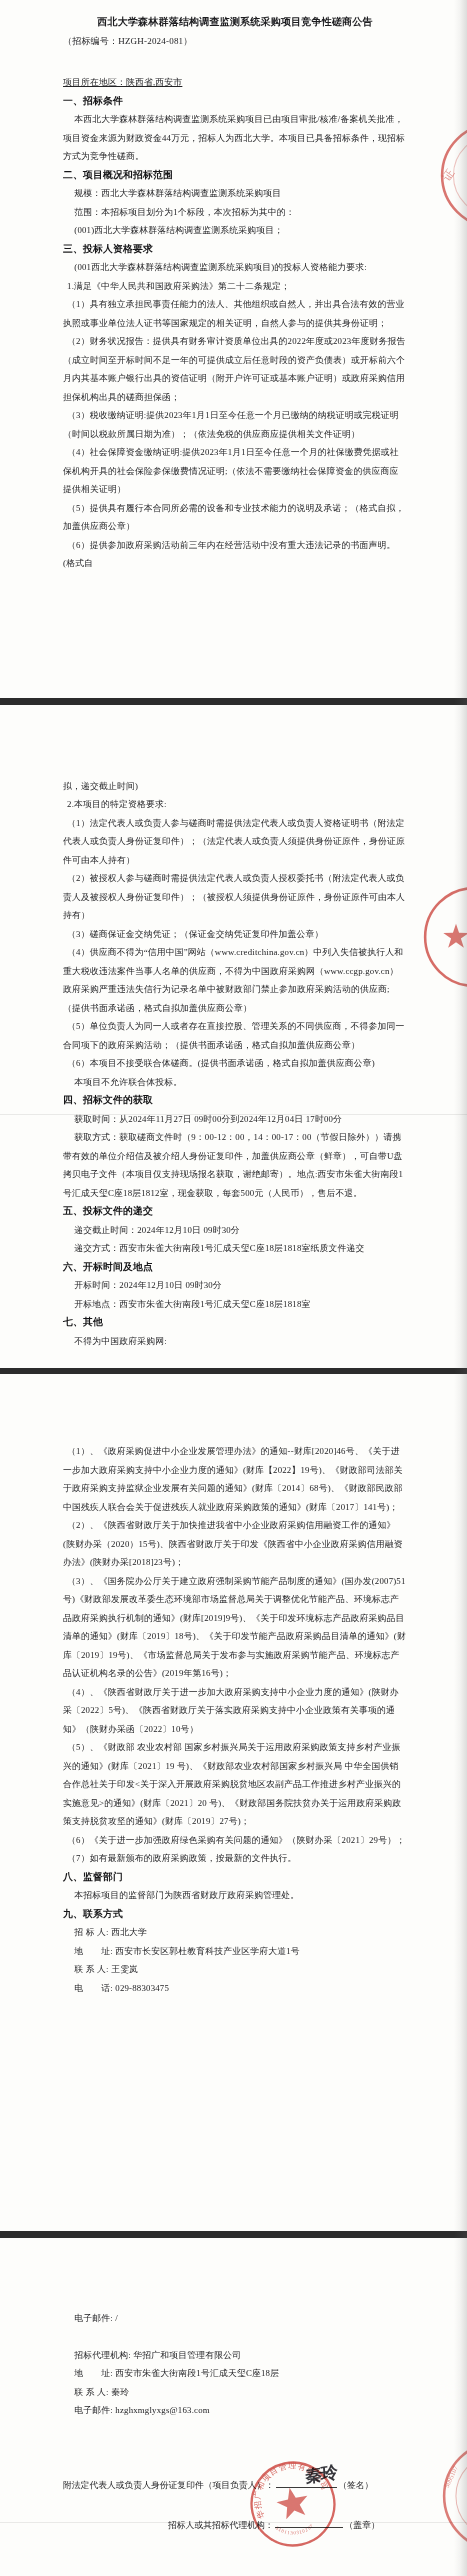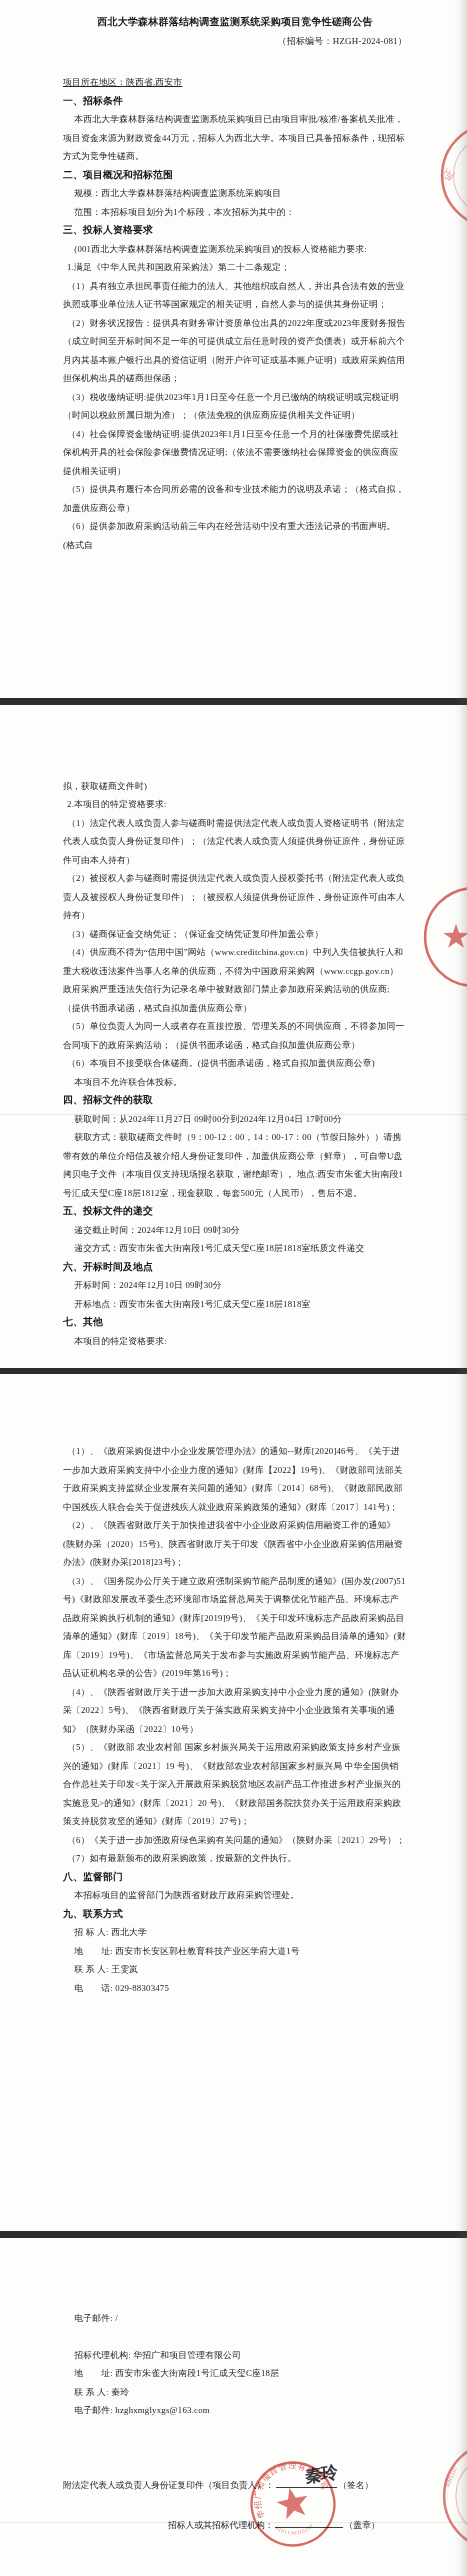--- a/index.html
+++ b/index.html
@@ -19,21 +19,21 @@
   .band{width:467px;height:6.7px;background:#2c2c2c;}
   .band.thin{height:6.2px;}
   .page-content{padding:0 60px 0 63px;}
   #p1 .page-content{padding-top:13.4px}
   #p2 .page-content{padding-top:72px}
   #p3 .page-content{padding-top:68px}
   #p4 .page-content{padding-top:71px}
 
   .blk{font-size:8.8px;line-height:18.5px;letter-spacing:0.2px;}
   .blk.title{text-align:center;font-weight:700;font-size:10px;color:#1c1c1f;}
-  .blk.subtitle{text-align:right;font-size:9px;}
+  .blk.subtitle{text-align:left;font-size:9px;}
   .blk.region{margin-top:23px;text-decoration:underline;}
   .blk.heading{font-weight:700;font-size:9.8px;color:#161618;}
   .blk.para{text-indent:11.3px;}
   .blk.item{text-indent:4.1px;}
   .blk.gap{height:18.5px;}
 
   
   .sig-row{position:absolute;font-size:8.8px;line-height:18.5px;white-space:nowrap;}
   #sign-row{left:63px;top:238px;}
   #stamp-row{left:168px;top:278px;}
@@ -69,20 +69,21 @@
   <div class="page" id="p1">
     <div class="page-content">
         <div class="blk title">西北大学森林群落结构调查监测系统采购项目竞争性磋商公告</div>
         <div class="blk subtitle">（招标编号：HZGH-2024-081）</div>
         <div class="blk region">项目所在地区：陕西省,西安市</div>
         <div class="blk heading">一、招标条件</div>
         <div class="blk para">本西北大学森林群落结构调查监测系统采购项目已由项目审批/核准/备案机关批准，项目资金来源为财政资金44万元，招标人为西北大学。本项目已具备招标条件，现招标方式为竞争性磋商。</div>
         <div class="blk heading">二、项目概况和招标范围</div>
         <div class="blk para">规模：西北大学森林群落结构调查监测系统采购项目</div>
         <div class="blk para">范围：本招标项目划分为1个标段，本次招标为其中的：</div>
+        <div class="blk para">(001)西北大学森林群落结构调查监测系统采购项目；</div>
         <div class="blk heading">三、投标人资格要求</div>
         <div class="blk para">(001西北大学森林群落结构调查监测系统采购项目)的投标人资格能力要求:</div>
         <div class="blk item">1.满足《中华人民共和国政府采购法》第二十二条规定；</div>
         <div class="blk item">（1）具有独立承担民事责任能力的法人、其他组织或自然人，并出具合法有效的营业执照或事业单位法人证书等国家规定的相关证明，自然人参与的提供其身份证明；</div>
         <div class="blk item">（2）财务状况报告：提供具有财务审计资质单位出具的2022年度或2023年度财务报告（成立时间至开标时间不足一年的可提供成立后任意时段的资产负债表）或开标前六个月内其基本账户银行出具的资信证明（附开户许可证或基本账户证明）或政府采购信用担保机构出具的磋商担保函；</div>
         <div class="blk item">（3）税收缴纳证明:提供2023年1月1日至今任意一个月已缴纳的纳税证明或完税证明（时间以税款所属日期为准）；（依法免税的供应商应提供相关文件证明）</div>
         <div class="blk item">（4）社会保障资金缴纳证明:提供2023年1月1日至今任意一个月的社保缴费凭据或社保机构开具的社会保险参保缴费情况证明;（依法不需要缴纳社会保障资金的供应商应提供相关证明）</div>
         <div class="blk item">（5）提供具有履行本合同所必需的设备和专业技术能力的说明及承诺；（格式自拟，加盖供应商公章）</div>
         <div class="blk item">（6）提供参加政府采购活动前三年内在经营活动中没有重大违法记录的书面声明。(格式自</div>
       </div>
@@ -90,40 +91,40 @@
       <circle cx="108" cy="108" r="100" fill="none" stroke="#c9362e" stroke-width="5" opacity=".8"></circle>
       <circle cx="108" cy="108" r="78" fill="none" stroke="#c9362e" stroke-width="2" opacity=".35"></circle>
       <text x="20" y="120" font-size="22" fill="#c9362e" opacity=".6" transform="rotate(-55 20 120)">证</text>
     </svg>
   </div>
 
   <div class="band"></div>
 
   <div class="page" id="p2">
     <div class="page-content">
-        <div class="blk plain">拟，获取磋商文件时)</div>
+        <div class="blk plain">拟，递交截止时间)</div>
         <div class="blk item">2.本项目的特定资格要求:</div>
         <div class="blk item">（1）法定代表人或负责人参与磋商时需提供法定代表人或负责人资格证明书（附法定代表人或负责人身份证复印件）；（法定代表人或负责人须提供身份证原件，身份证原件可由本人持有）</div>
         <div class="blk item">（2）被授权人参与磋商时需提供法定代表人或负责人授权委托书（附法定代表人或负责人及被授权人身份证复印件）；（被授权人须提供身份证原件，身份证原件可由本人持有）</div>
         <div class="blk item">（3）磋商保证金交纳凭证；（保证金交纳凭证复印件加盖公章）</div>
         <div class="blk item">（4）供应商不得为“信用中国”网站（www.creditchina.gov.cn）中列入失信被执行人和重大税收违法案件当事人名单的供应商，不得为中国政府采购网（www.ccgp.gov.cn）政府采购严重违法失信行为记录名单中被财政部门禁止参加政府采购活动的供应商;（提供书面承诺函，格式自拟加盖供应商公章）</div>
         <div class="blk item">（5）单位负责人为同一人或者存在直接控股、管理关系的不同供应商，不得参加同一合同项下的政府采购活动；（提供书面承诺函，格式自拟加盖供应商公章）</div>
         <div class="blk item">（6）本项目不接受联合体磋商。(提供书面承诺函，格式自拟加盖供应商公章)</div>
         <div class="blk para">本项目不允许联合体投标。</div>
         <div class="blk heading">四、招标文件的获取</div>
         <div class="blk para">获取时间：从2024年11月27日 09时00分到2024年12月04日 17时00分</div>
         <div class="blk para">获取方式：获取磋商文件时（9：00-12：00，14：00-17：00（节假日除外））请携带有效的单位介绍信及被介绍人身份证复印件，加盖供应商公章（鲜章），可自带U盘拷贝电子文件（本项目仅支持现场报名获取，谢绝邮寄）。地点:西安市朱雀大街南段1号汇成天玺C座18层1812室，现金获取，每套500元（人民币），售后不退。</div>
         <div class="blk heading">五、投标文件的递交</div>
         <div class="blk para">递交截止时间：2024年12月10日 09时30分</div>
         <div class="blk para">递交方式：西安市朱雀大街南段1号汇成天玺C座18层1818室纸质文件递交</div>
         <div class="blk heading">六、开标时间及地点</div>
         <div class="blk para">开标时间：2024年12月10日 09时30分</div>
         <div class="blk para">开标地点：西安市朱雀大街南段1号汇成天玺C座18层1818室</div>
         <div class="blk heading">七、其他</div>
-        <div class="blk para">本项目的特定资格要求:</div>
+        <div class="blk para">不得为中国政府采购网:</div>
       </div>
     <div class="scan-line" style="top:409px"></div>
     <svg class="seal" id="edge-seal-2" viewBox="0 0 210 210">
       <circle cx="105" cy="105" r="95" fill="none" stroke="#c9362e" stroke-width="5" opacity=".85"></circle>
       <polygon points="70,79 75.9,96.9 94.7,97 79.5,108.1 85.3,126 70,115 54.7,126 60.5,108.1 45.3,97 64.1,96.9" fill="#c9362e" opacity=".8"></polygon>
       <text x="88" y="50" font-size="26" fill="#c9362e" opacity=".85" transform="rotate(30 88 50)">有限</text>
     </svg>
   </div>
 
   <div class="band"></div>

